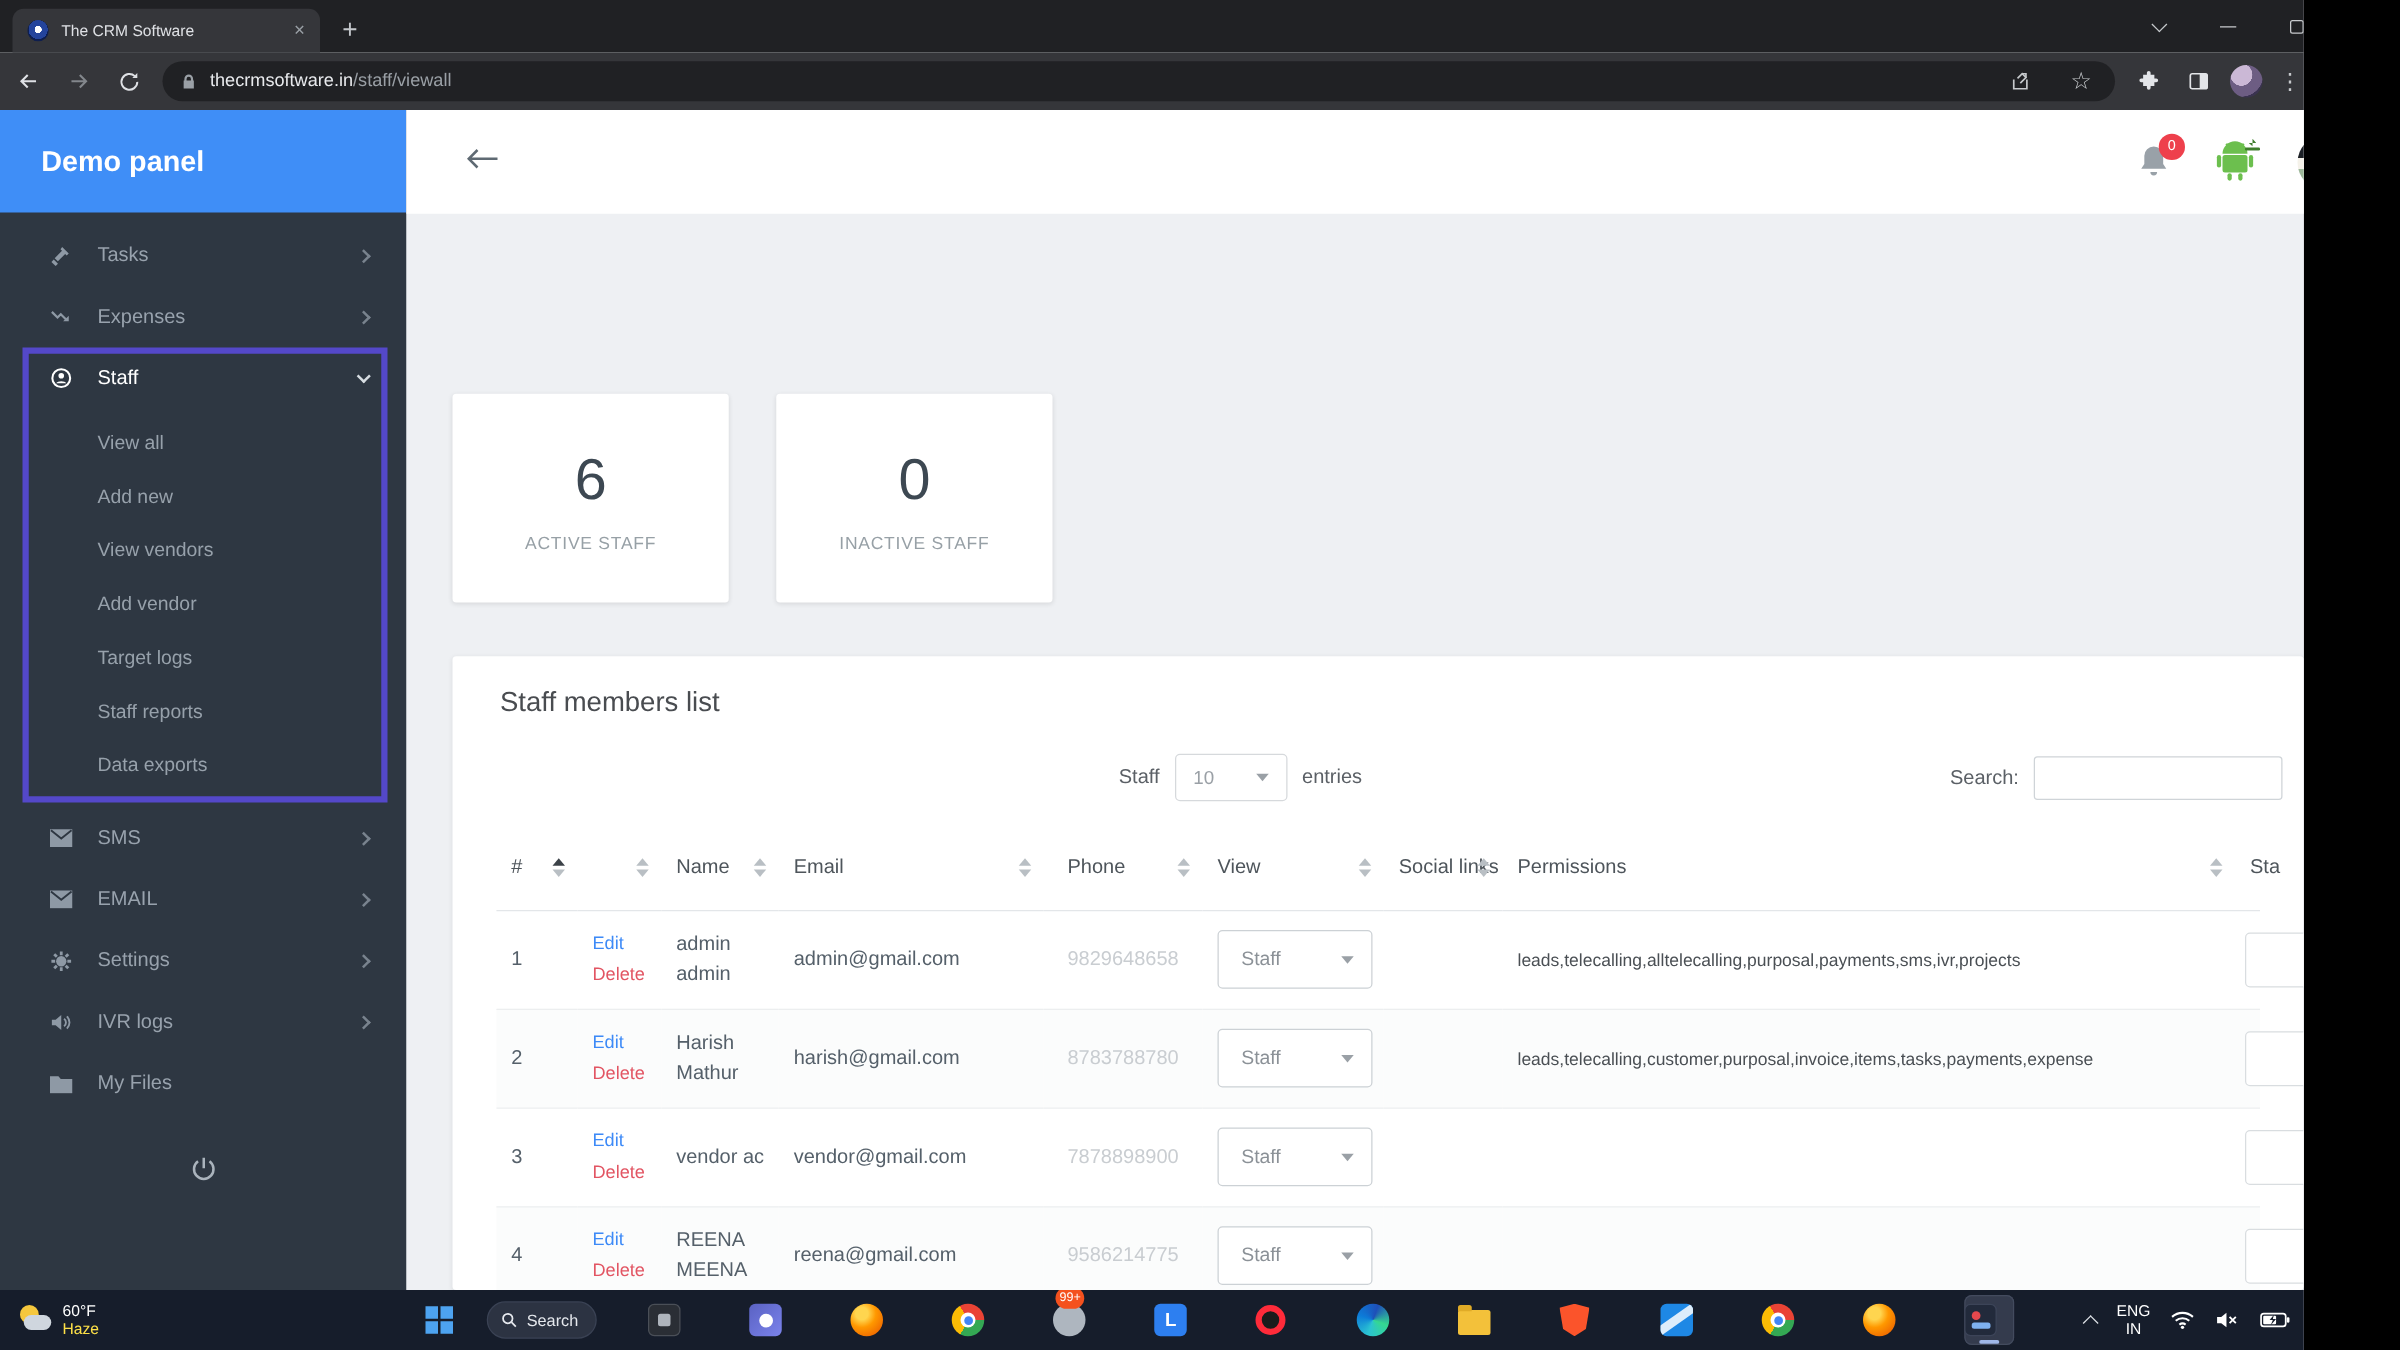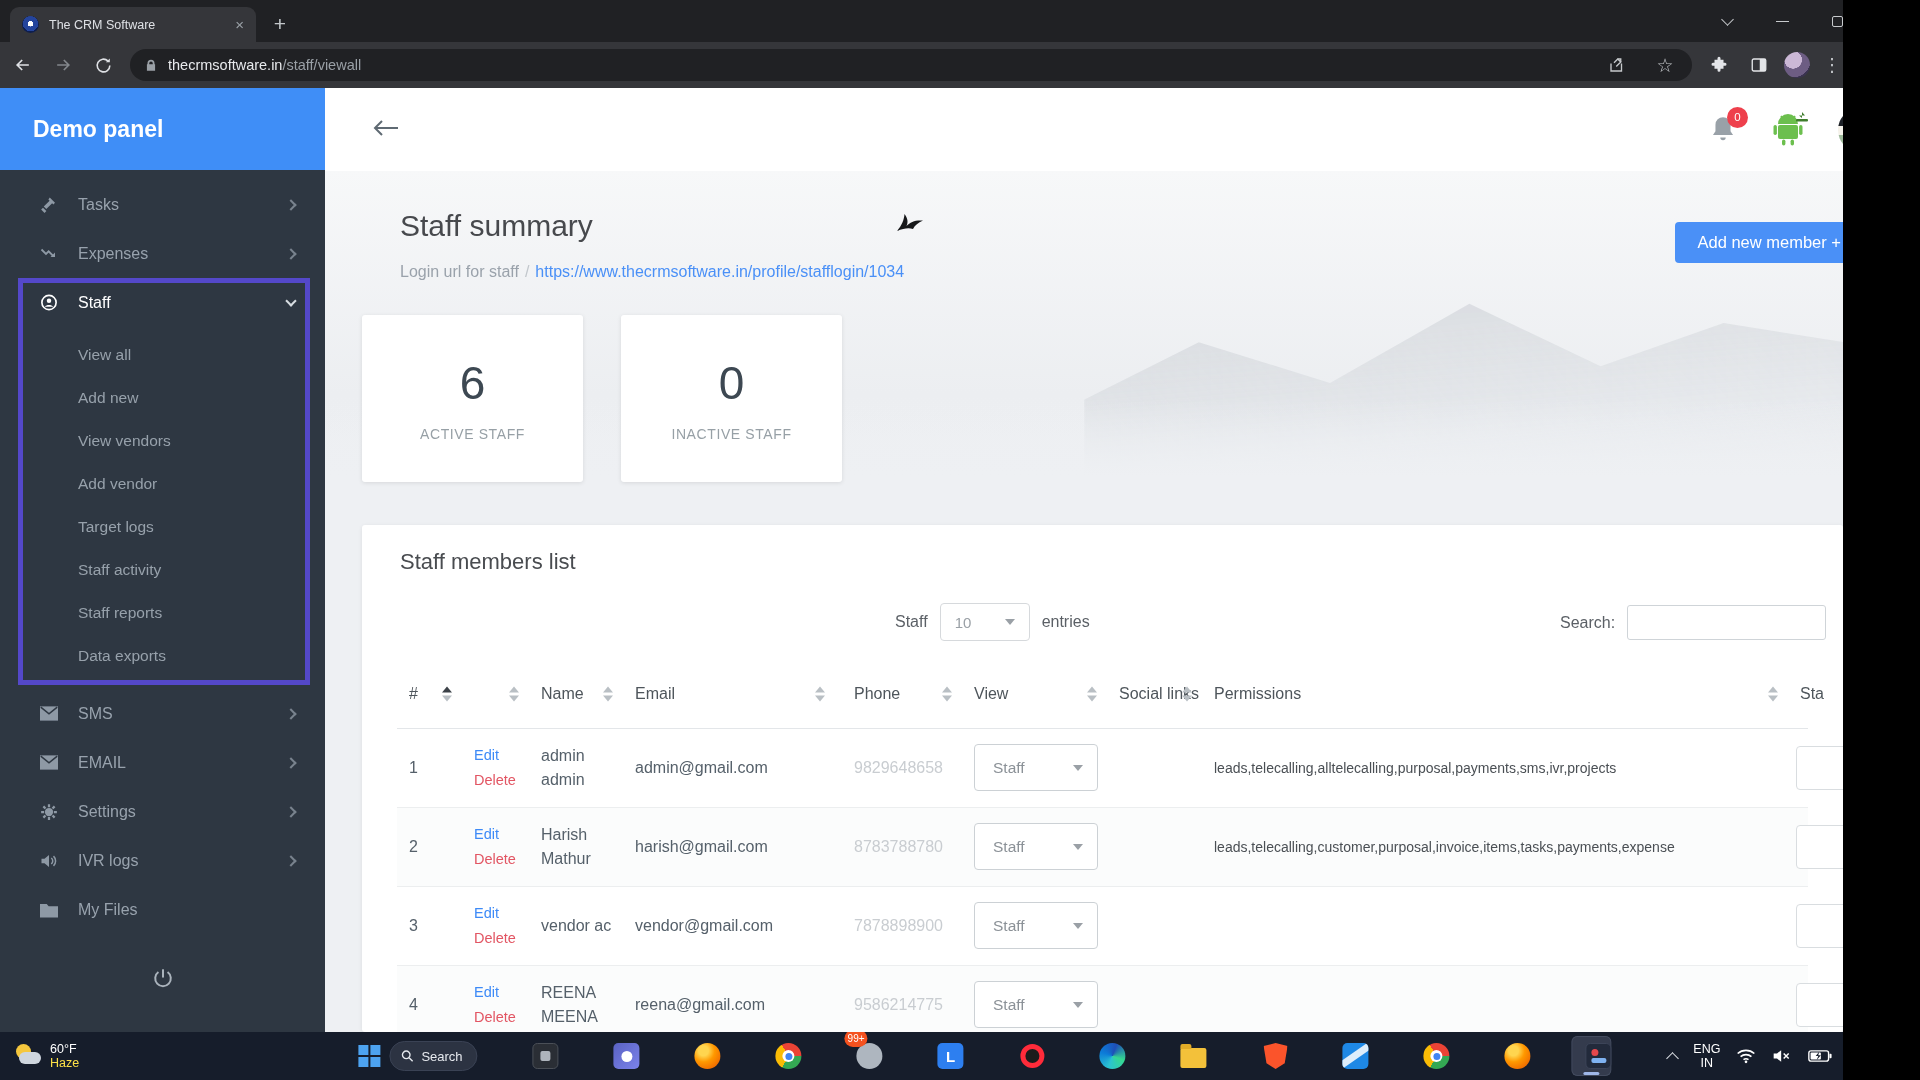--- a/index.html
+++ b/index.html
@@ -139,21 +139,21 @@
 
   
   .taskbar { position:absolute; left:0; top:1032px; width:1920px; height:48px; background:#161d2b; display:flex; align-items:center; }
   .weather { display:flex; align-items:center; gap:8px; margin-left:14px; color:#fff; }
   .wicon { position:relative; width:28px; height:26px; }
   .wicon .sun { position:absolute; left:2px; top:1px; width:15px; height:15px; border-radius:50%; background:#f5c73d; }
   .wicon .cloud { position:absolute; left:5px; top:9px; width:22px; height:12px; border-radius:8px; background:#cfd6de; }
   .wtxt { font-size:12.5px; line-height:14px; }
   .wtxt .cond { color:#fde047; }
   .tb-center { position:absolute; left:50%; transform:translateX(-50%); display:flex; align-items:center; gap:9px; height:48px; }
-  .tbi { width:40px; height:40px; border-radius:6px; display:flex; align-items:center; justify-content:flex-end; position:relative;margin-left:32px; }
+  .tbi { width:40px; height:40px; border-radius:6px; display:flex; align-items:center; justify-content:flex-start; position:relative;margin-left:32px; }
   .tbi.active { background:#343b4d; box-shadow:inset 0 0 0 1px #434b5e; }
   .tbi.active::after { content:""; position:absolute; bottom:1px; left:12px; width:16px; height:3px; border-radius:2px; background:#9fb7e8; }
   .win-logo { display:grid; grid-template-columns:10px 10px; grid-template-rows:10px 10px; gap:2px; }
   .win-logo span { background:#4da3f0; }
   .search-pill { height:30px; border-radius:15px; background:#2c3342; border:1px solid #3a4254; color:#e6e9ee;
     display:flex; align-items:center; gap:7px; padding:0 14px 0 10px; font-size:13px; }
   .app-sq { width:26px; height:26px; border-radius:5px; }
   .dark-app { background:#2a2e35; border:1px solid #4a4f57; display:flex; align-items:center; justify-content:center; }
   .dark-app i { width:10px; height:10px; background:#aeb4bc; border-radius:2px; }
   .teams { background:linear-gradient(135deg,#5a62c3,#7b83eb); display:flex; align-items:center; justify-content:center; }
@@ -299,21 +299,20 @@
             </span>
             <span class="nlabel">Staff</span>
             <span class="chev down"></span>
           </div>
           <ul class="submenu">
             <li>View all</li>
             <li>Add new</li>
             <li>View vendors</li>
             <li>Add vendor</li>
             <li>Target logs</li>
-            <li>Staff activity</li>
             <li>Staff reports</li>
             <li>Data exports</li>
           </ul>
         </div>
 
         <div class="nitem">
           <span class="nicon">
             <svg width="18" height="15" viewBox="0 0 24 19" fill="currentColor">
                 <path d="M0 0h24v19H0z"></path>
                 <path d="M1 1l11 9L23 1" fill="none" stroke="#2e3742" stroke-width="2"></path>
@@ -407,34 +406,20 @@
               <g fill="#3f7d2c">
                   <path d="M33 2v6l-3-2.6h6z" transform="translate(1,0)"></path>
                   <rect x="28" y="9" width="12" height="2.4" rx="1"></rect>
                 </g>
             </svg>
           </div>
           <div class="header-avatar"></div>
         </div>
       </div>
 
-      <div class="hero">
-        <div class="mtn"></div>
-        <div class="fog"></div>
-        <div class="hero-title">Staff summary</div>
-        <div class="bird">
-          <svg width="30" height="24" viewBox="0 0 30 24" fill="#17181a">
-              <path d="M2 20 C7 14 9 9 9.5 3 C12.5 7 13.5 11 11.5 15 C15.5 11 19.5 9 28 9.5 C23 12 20 14 18 18 C13.5 16.5 8.5 17.5 2 20 Z"></path>
-            </svg>
-        </div>
-        <div class="login-line">
-          <span>Login url for staff</span><span class="sep">/</span><a href="#">https://www.thecrmsoftware.in/profile/stafflogin/1034</a>
-        </div>
-        <button class="add-btn">Add new member +</button>
-      </div>
 
       <div class="cards">
         <div class="card">
           <div class="num">6</div>
           <div class="lbl">ACTIVE STAFF</div>
         </div>
         <div class="card">
           <div class="num">0</div>
           <div class="lbl">INACTIVE STAFF</div>
         </div>

